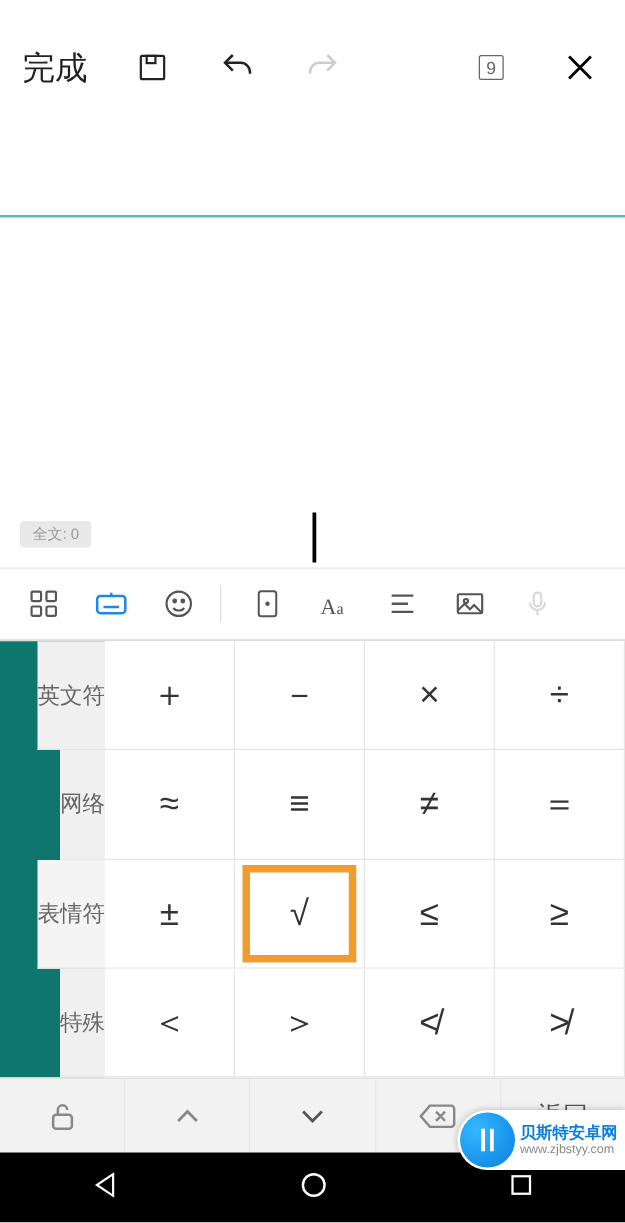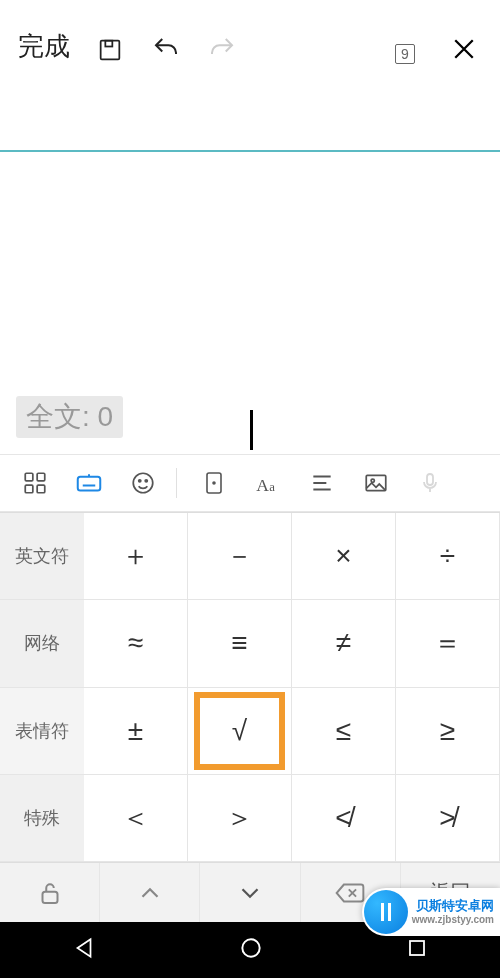--- a/index.html
+++ b/index.html
@@ -11,23 +11,24 @@
     display: flex;
     flex-direction: column;
     overflow: hidden;
     position: relative;
   }
 
   
   .top-bar {
     height: 64px;
     display: flex;
-    align-items: flex-end;
+    align-items: center;
     padding: 0 8px;
-    gap: 4px;
+    gap: 16px;
+    margin-top: 22px;
   }
   .done-label {
     font-size: 26px;
     color: #222;
     padding: 0 10px;
   }
   .tb-btn {
     width: 52px;
     display: flex;
     align-items: center;
@@ -54,21 +55,21 @@
   
   .editor {
     flex: 1;
     position: relative;
   }
   .editor .line {
     position:absolute; left:0; right:0; top:86px; height:2px; background:#5bbac3;
   }
   .wc-badge {
     position:absolute; left:16px; bottom:16px;
-    background:#e8e8e8; color:#999; font-size:28px;
+    background:#e8e8e8; color:#999; font-size:12px;
     padding:2px 10px; border-radius:3px;
   }
   .cursor {
     position:absolute; left:50%; bottom:4px; width:2.5px; height:40px; background:#000;
   }
 
   
   .mid-row {
     height: 58px;
     display:flex;
@@ -89,21 +90,22 @@
   
   .keyboard {
     display:flex;
     height: 350px;
     border-top: 1px solid #ddd;
   }
   .cat-col {
     width: 84px;
     display:flex;
     flex-direction:column;
-    background:#a21caf;
+    background:#0f766e;
+    align-items:flex-end;
   }
   .cat-item {
     flex:1;
     display:flex; align-items:center; justify-content:center;
     font-size:18px; color:#666;
     border-bottom:1px solid #e5e5e5;
     background:#f0f0f0;
   }
   .cat-item:nth-child(3){ background:#f4f4f4;}
   .cat-item.active { background:#e2e2e2; color:#555;}
@@ -162,23 +164,23 @@
     border-radius: 24px 0 0 24px;
     padding:2px 6px 2px 2px;
     box-shadow: 0 0 6px rgba(0,0,0,0.25);
   }
   .watermark .circle{
     width:44px;height:44px;border-radius:50%;
     background: radial-gradient(circle at 30% 30%, #33b8ff, #0a7fe0);
     display:flex;align-items:center;justify-content:center;
     color:#fff; margin-right:4px;
   }
-  .watermark .txt { display:flex; flex-direction:column; line-height:1.1;text-align:right;}
+  .watermark .txt { display:flex; flex-direction:column; line-height:1.1;}
   .watermark .t1 { font-size:13px; color:#0a7fe0; font-weight:600;}
-  .watermark .t2 { font-size:10px; color:#888;font-weight:bold;}
+  .watermark .t2 { font-size:10px; color:#888;}
 </style>
 </head>
 <body>
 
 <div class="top-bar">
   <div class="done-label">完成</div>
   <div class="tb-btn">
     <svg width="28" height="28" viewBox="0 0 24 24" fill="none" stroke="currentColor" stroke-width="1.5">
         <rect x="4" y="4" width="16" height="16" rx="1"></rect>
         <rect x="8" y="4" width="6" height="5"></rect>

